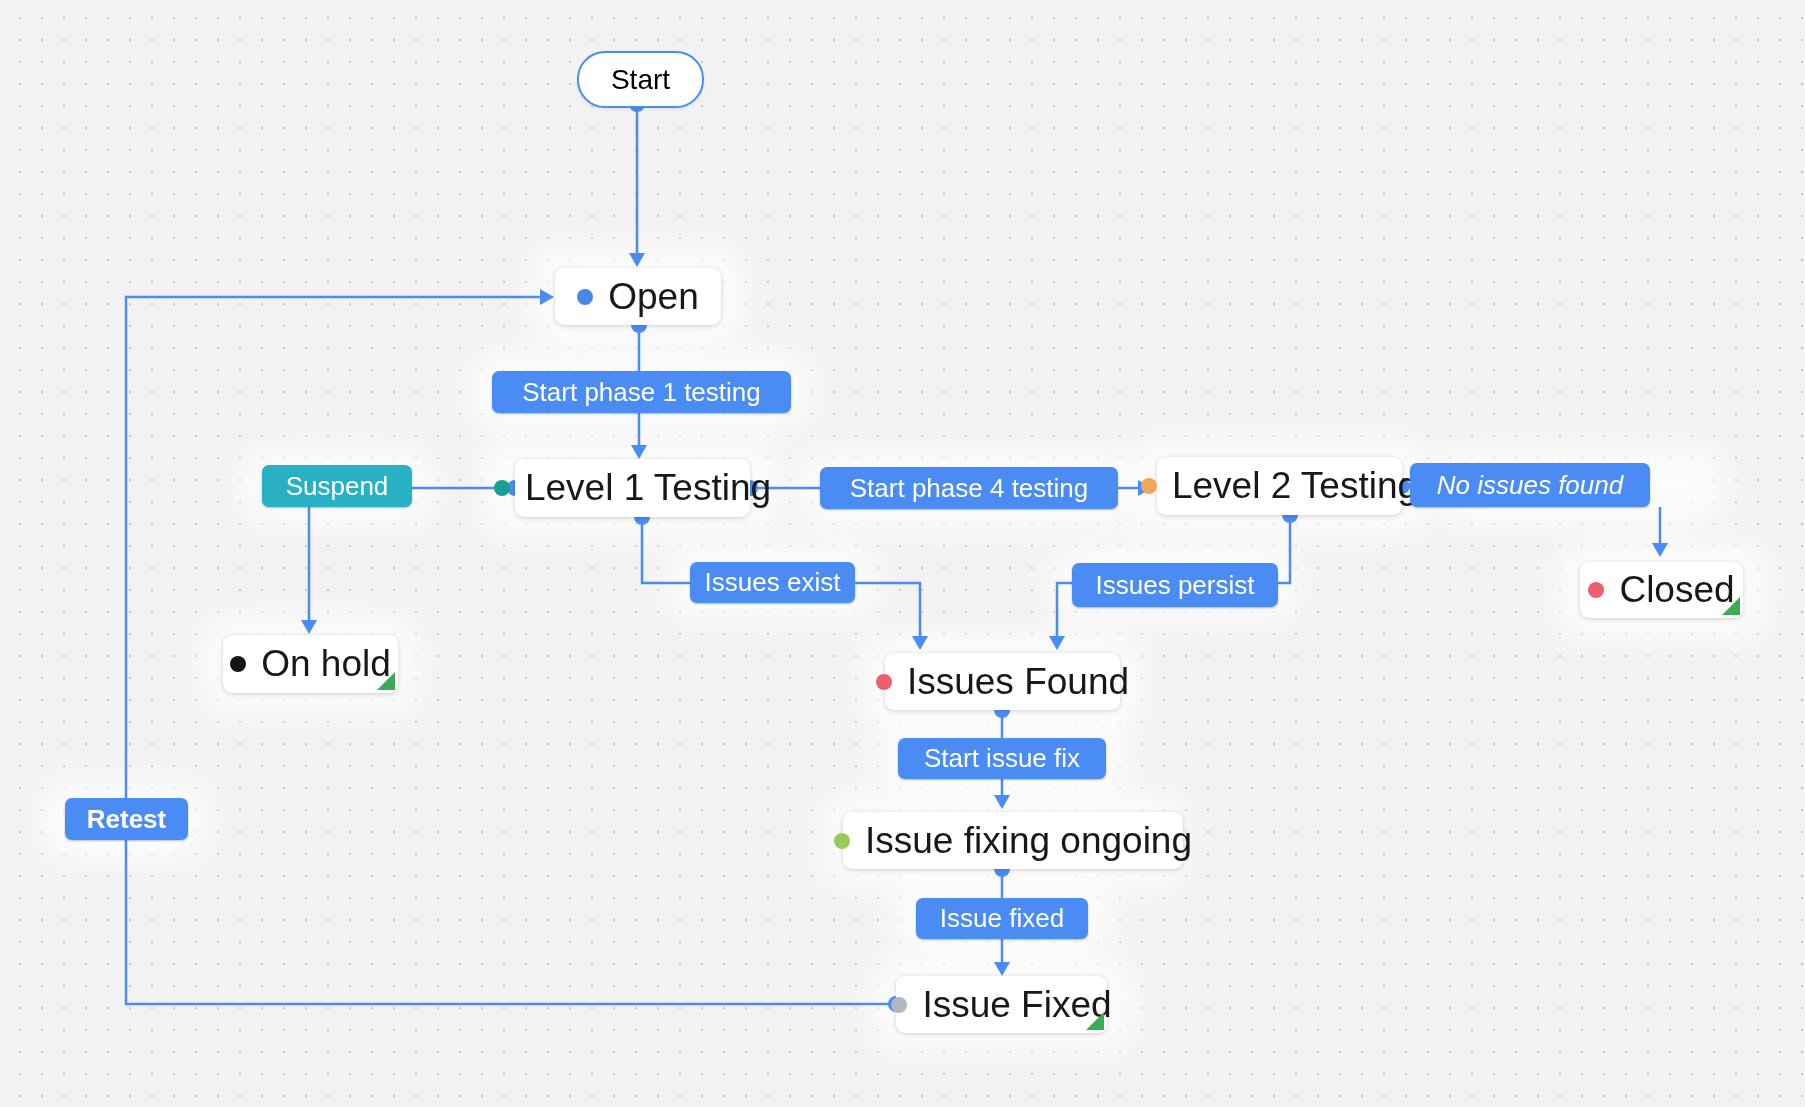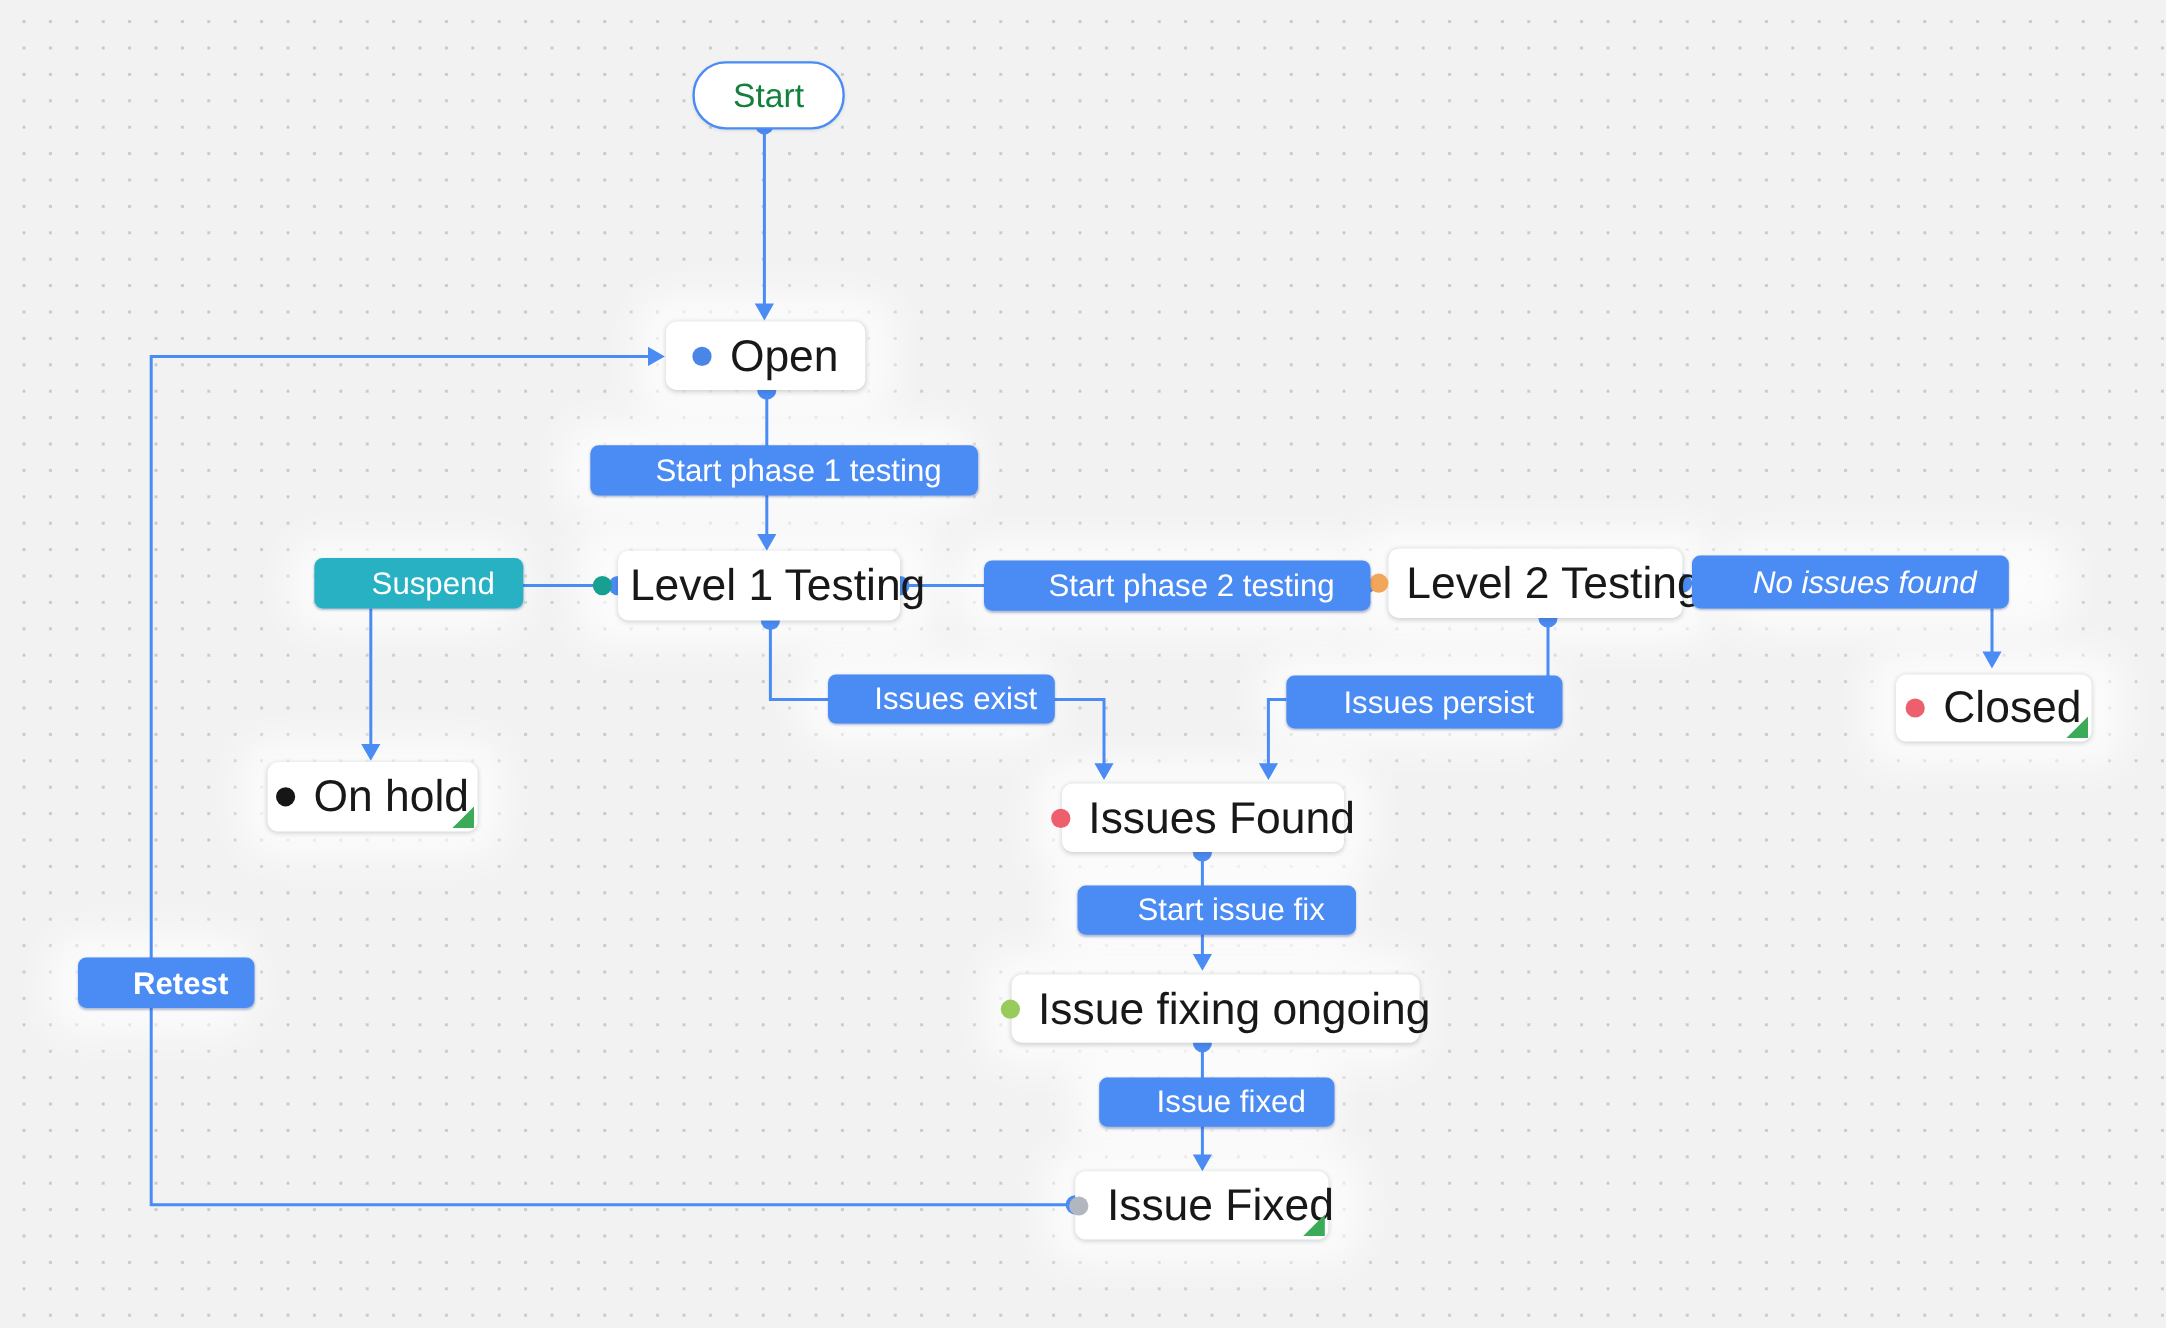--- a/index.html
+++ b/index.html
@@ -18,26 +18,25 @@
     display:flex;align-items:center;justify-content:center;gap:15px;
     color:#181818;font-size:37px;white-space:nowrap;
   }
   .state .dot{width:16px;height:16px;border-radius:50%;flex:0 0 auto;}
   .corner{position:absolute;right:3px;bottom:3px;width:0;height:0;
     border-left:18px solid transparent;border-bottom:18px solid #3bab57;}
   .trans{
     position:absolute;z-index:3;border-radius:7px;color:#ffffff;font-size:26px;
     display:flex;align-items:center;justify-content:center;white-space:nowrap;
     box-shadow:0 1px 2px rgba(40,70,140,.35);
-    padding-left:24px;
   }
   .startpill{
     position:absolute;z-index:3;background:#ffffff;border:2.5px solid #4b8bf4;
     border-radius:28px;display:flex;align-items:center;justify-content:center;
-    color:#15803d;font-size:28px;box-shadow:0 1px 3px rgba(50,60,70,.12);
+    color:#000000;font-size:28px;box-shadow:0 1px 3px rgba(50,60,70,.12);
   }
 </style>
 </head>
 <body>
 
 <div class="canvas" style="background-color: rgb(241, 242, 241);">
 
   <div class="halo" style="left:530px;top:245px;width:215px;height:105px;"></div>
   <div class="halo" style="left:468px;top:351px;width:345px;height:80px;"></div>
   <div class="halo" style="left:480px;top:437px;width:300px;height:102px;"></div>
@@ -148,21 +147,21 @@
 
   <div class="trans" style="left: 492px; top: 371px; width: 299px; height: 42px; background: rgb(75, 139, 244);">
     <span>Start phase 1 testing</span>
   </div>
 
   <div class="trans" style="left: 262px; top: 465px; width: 150px; height: 42px; background: rgb(39, 177, 195);">
     <span>Suspend</span>
   </div>
 
   <div class="trans" style="left: 820px; top: 467px; width: 298px; height: 42px; background: rgb(75, 139, 244);">
-    <span>Start phase 2 testing</span>
+    <span>Start phase 4 testing</span>
   </div>
 
   <div class="trans" style="left: 1410px; top: 463px; width: 240px; height: 44px; background: rgb(75, 139, 244); font-style: italic;">
     <span>No issues found</span>
   </div>
 
   <div class="trans" style="left: 690px; top: 562px; width: 165px; height: 41px; background: rgb(75, 139, 244);">
     <span>Issues exist</span>
   </div>
 

